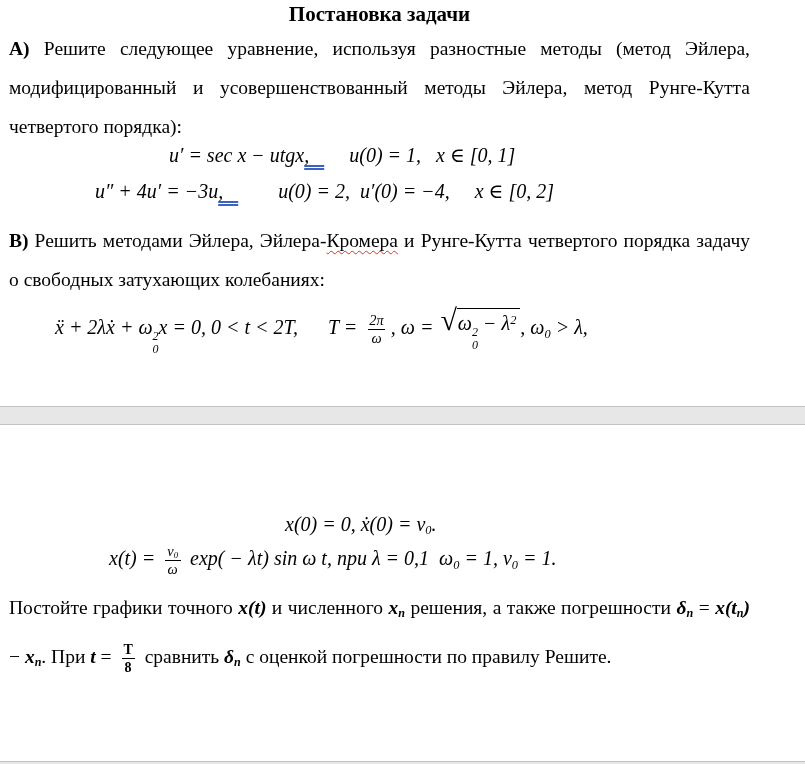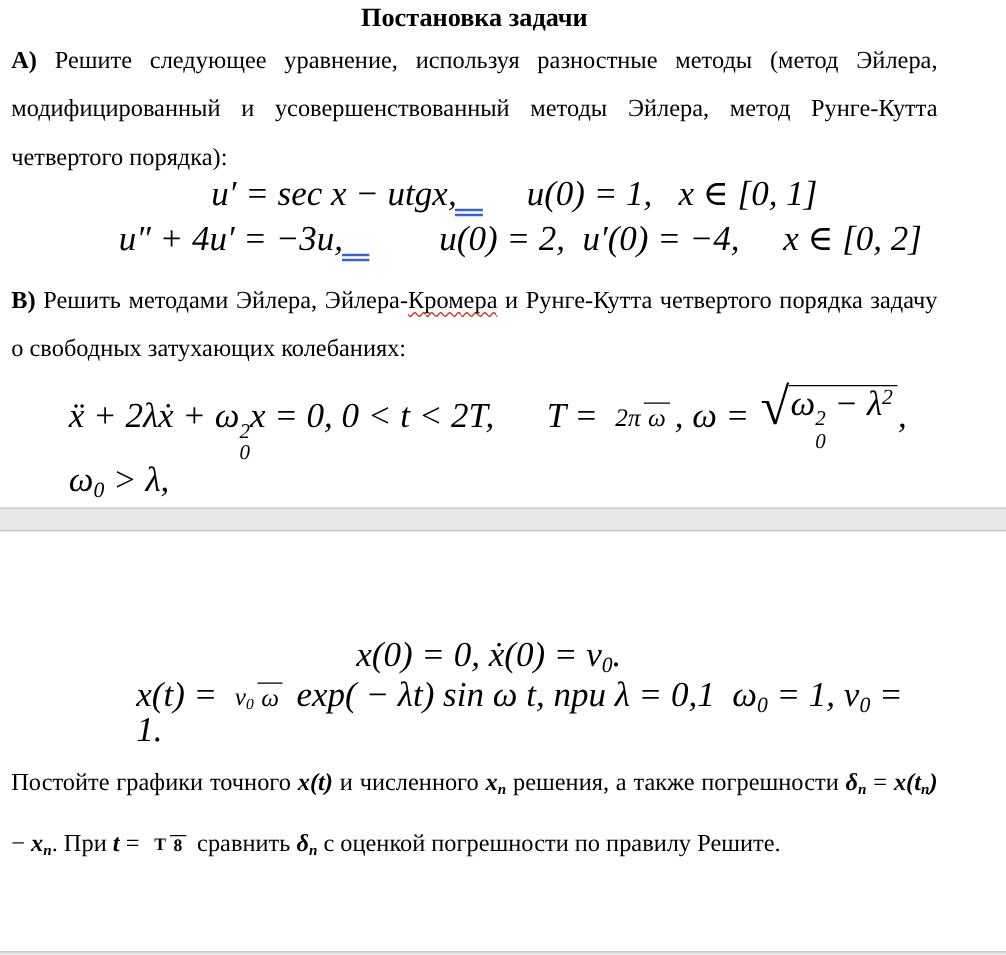--- a/index.html
+++ b/index.html
@@ -24,33 +24,33 @@
     border-bottom:1px solid var(--band-border);}
   .band-bottom{position:absolute;left:0;right:0;bottom:0;height:3px;
     background:var(--page-break-band);border-top:1px solid var(--band-border);}
   .title{margin:2px 0 3px;font-size:21px;line-height:24px;font-weight:bold;text-align:center;}
   .para{margin:0;font-size:19.5px;line-height:39px;text-align:justify;}
   .p-a{margin-top:1px;}
   .p-b{margin-top:6px;}
   .p-v{margin-top:16px;}
   .p-compare{margin-top:13px;text-align:left;text-indent:57px;}
   .p-final{margin-top:4px;line-height:49px;}
-  .eq{font-size:28px;font-style:italic;line-height:27px;}
+  .eq{font-size:20px;font-style:italic;line-height:27px;}
   .pre{white-space:pre-wrap;}
   .eq-a{margin-top:-4px;padding-left:160px;}
   .eq-b{margin-top:9px;padding-left:86px;}
   .eq-c{margin-top:9px;padding-left:46px;}
   .eq-init{margin-top:86px;padding-left:276px;}
   .eq-exact{margin-top:5px;padding-left:100px;}
   b{font-weight:bold;}
   sub{font-size:0.62em;line-height:0;vertical-align:-0.28em;}
   sup{font-size:0.62em;line-height:0;vertical-align:0.5em;}
   .ss{display:inline-flex;flex-direction:column;align-items:flex-start;
     font-size:0.6em;line-height:1.05;vertical-align:-0.5em;}
-  .frac{display:inline-flex;flex-direction:row;align-items:center;
+  .frac{display:inline-flex;flex-direction:column;align-items:center;
     vertical-align:middle;font-size:0.72em;line-height:1.2;margin:0 4px;text-align:center;}
   .frac .den{border-top:1.3px solid var(--text);padding:0 3px;}
   .frac .num{padding:0 3px;}
   .fracb .num{font-weight:bold;}
   .fracb .den{font-weight:bold;font-style:normal;}
   .sqrt{display:inline-flex;align-items:flex-start;vertical-align:middle;margin-left:2px;}
   .rad{font-style:normal;font-size:1.5em;line-height:1;transform:translateY(-3px);}
   .sqrt-inner{border-top:1.6px solid var(--text);padding:1px 4px 0 1px;}
   .ul-blue{text-decoration-line:underline;text-decoration-style:double;
     text-decoration-color:var(--grammar-underline);text-underline-offset:3px;}

